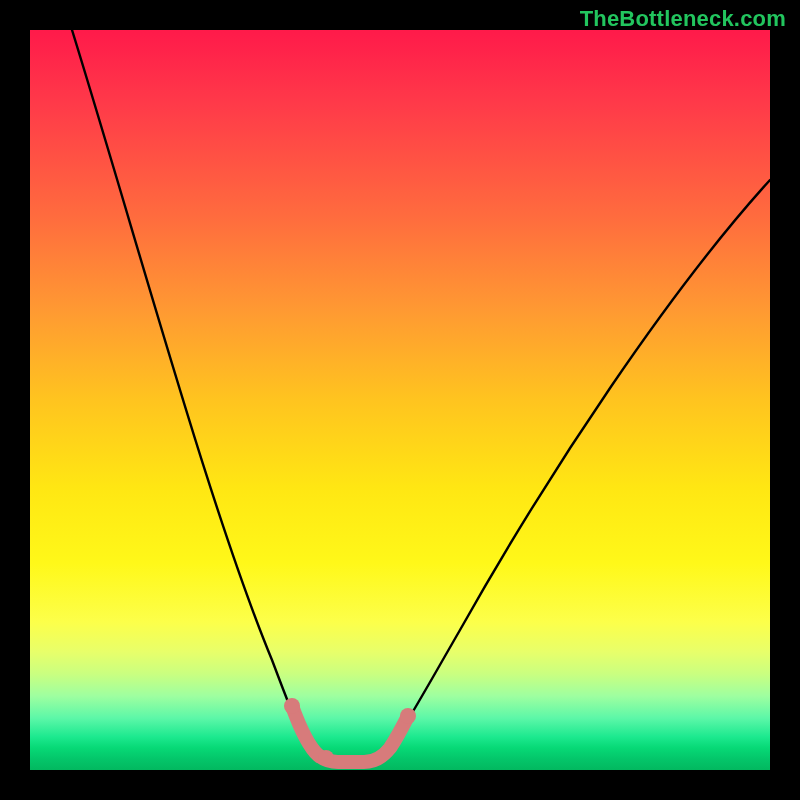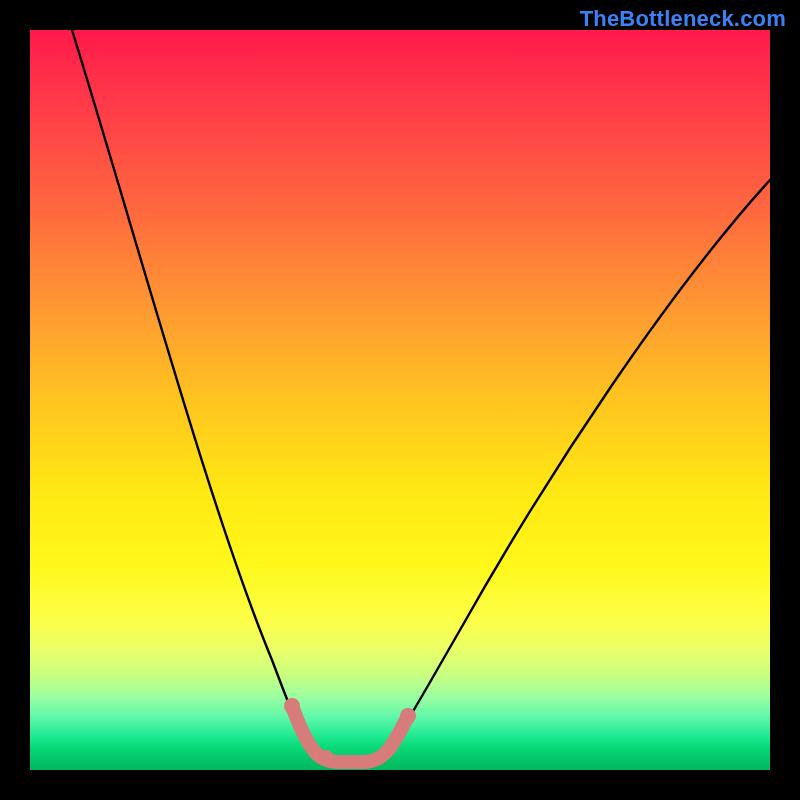--- a/index.html
+++ b/index.html
@@ -8,21 +8,21 @@
     height: 800px;
     background: #000;
     position: relative;
     overflow: hidden;
     font-family: Arial, Helvetica, sans-serif;
   }
   .watermark {
     position: absolute;
     top: 6px;
     right: 14px;
-    color: #3b82f6;
+    color: #22c55e;
     font-size: 22px;
     font-weight: 600;
     letter-spacing: 0.2px;
     z-index: 10;
   }
   .plot-area {
     position: absolute;
     left: 30px;
     top: 30px;
     width: 740px;

